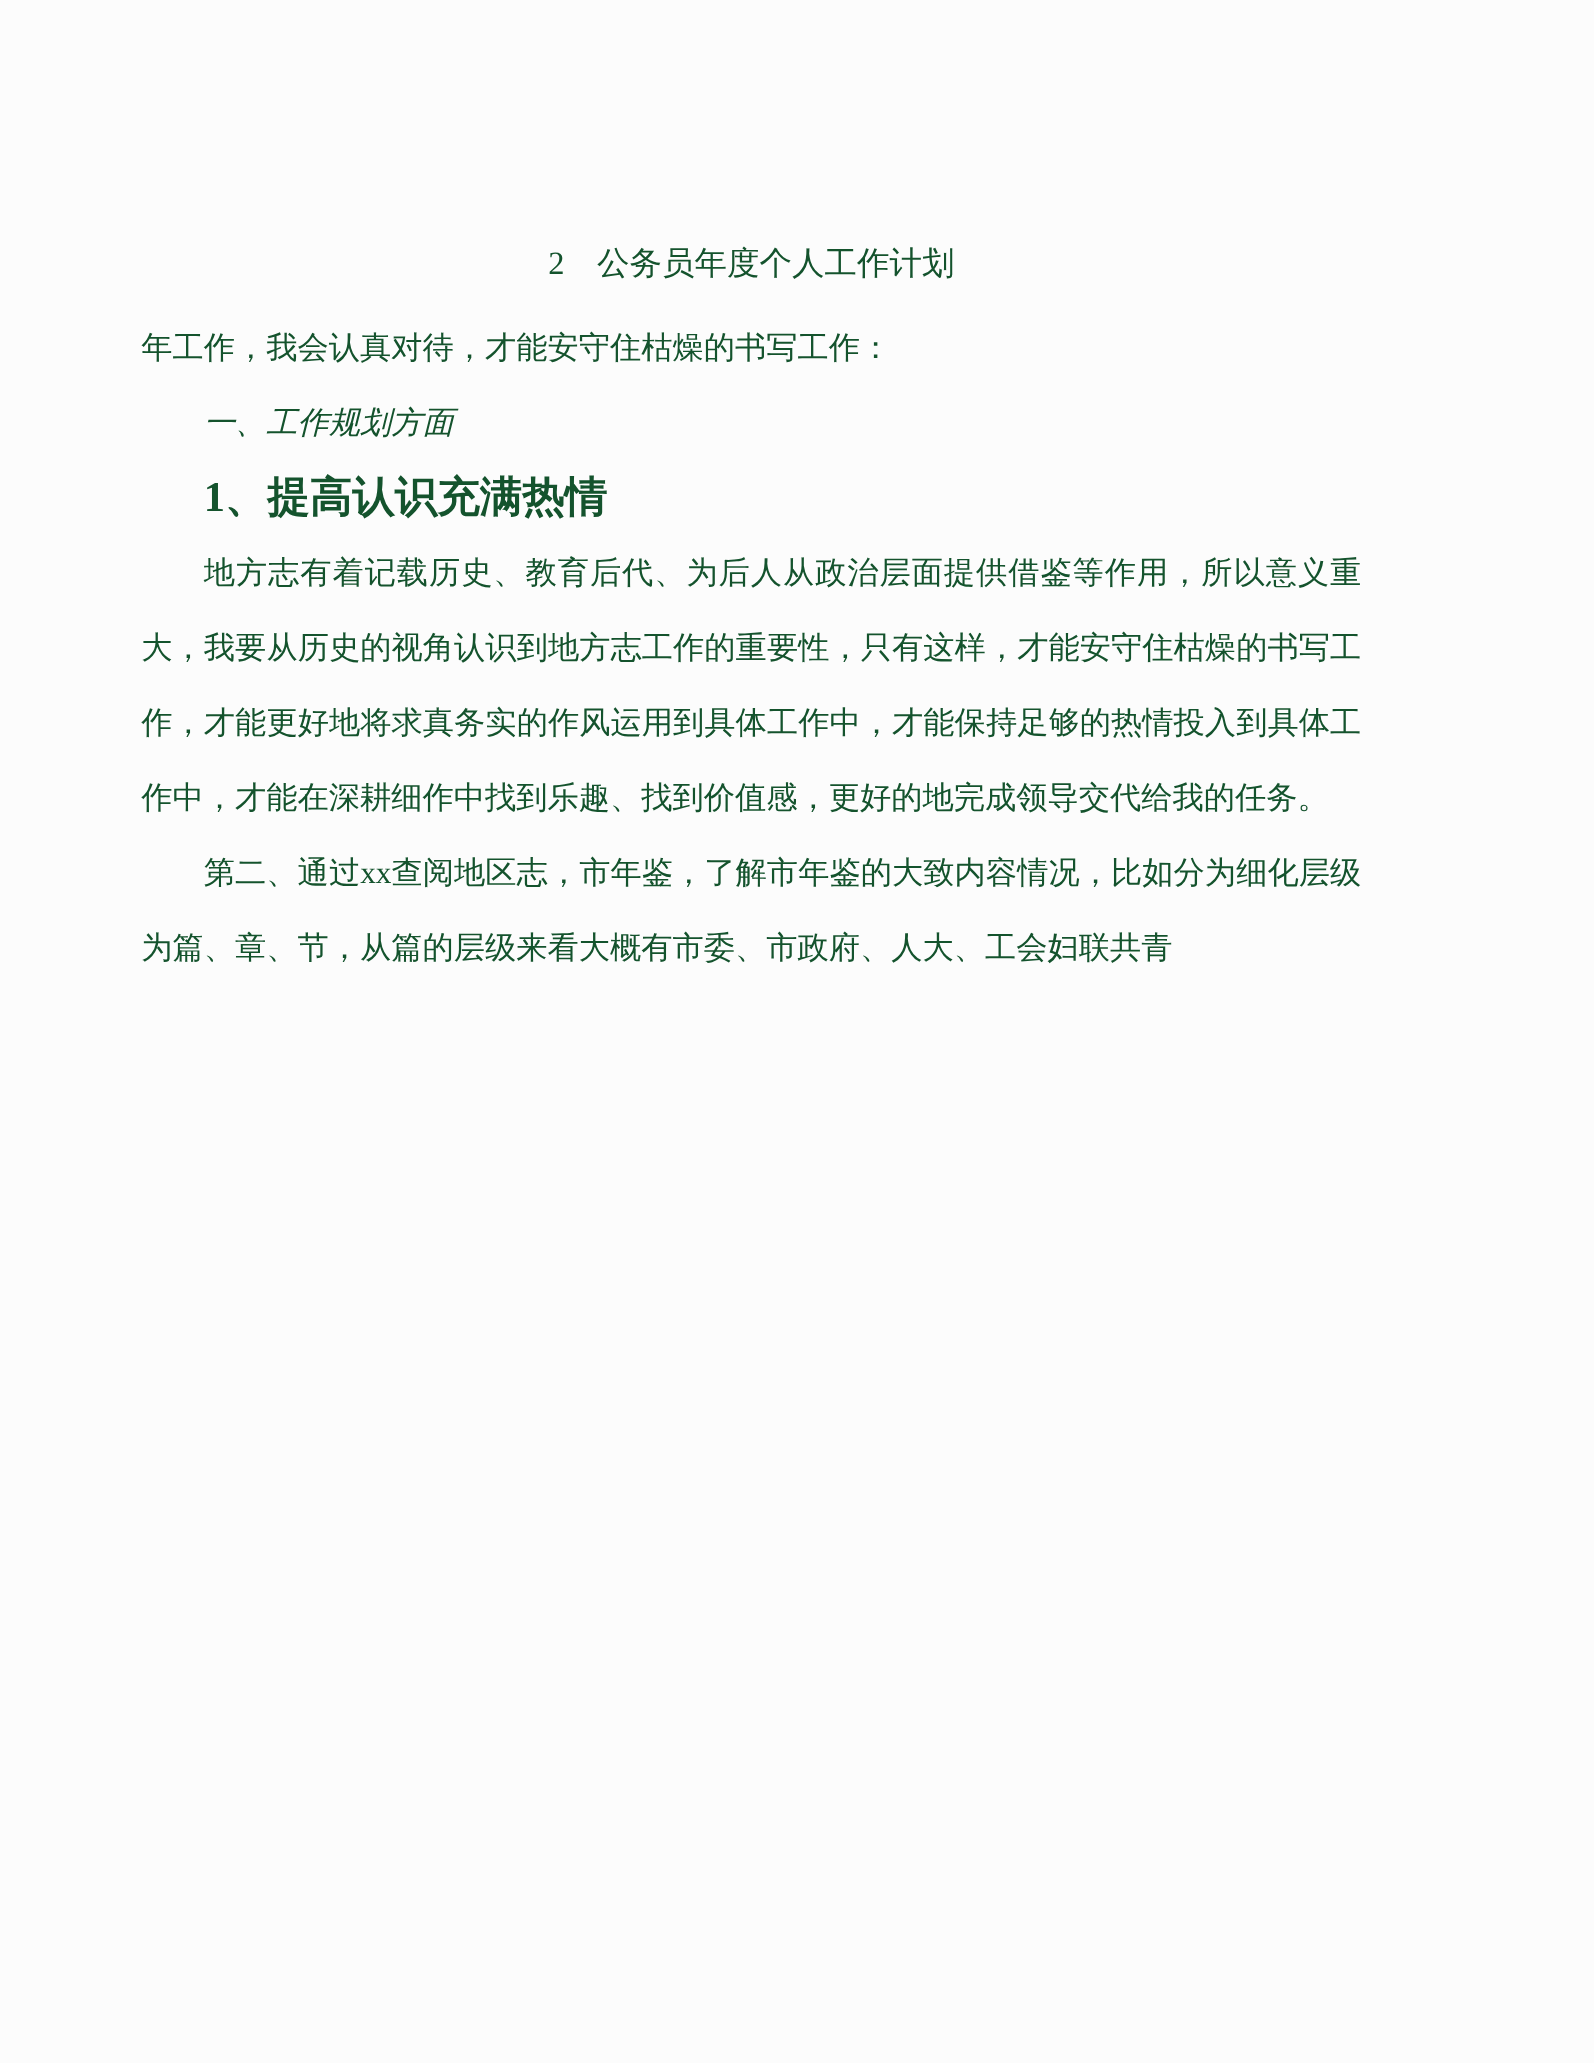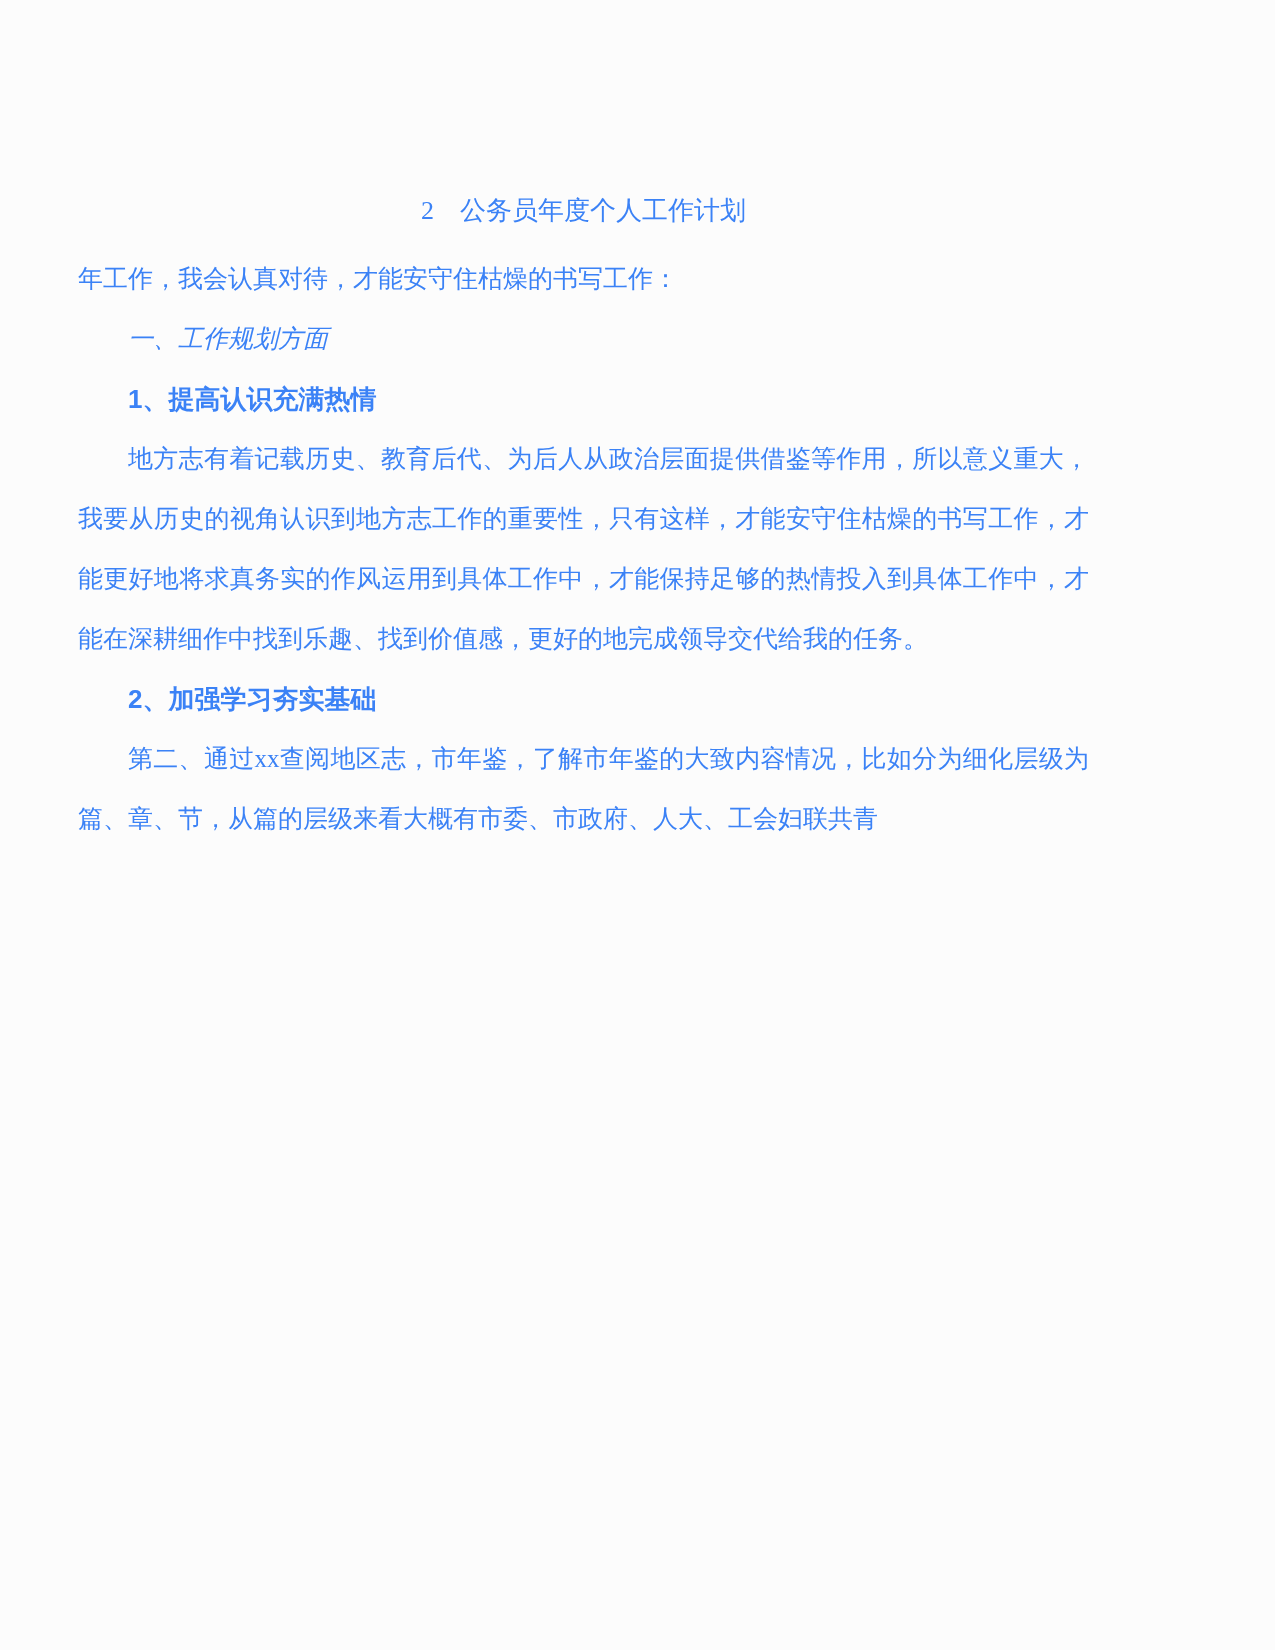--- a/index.html
+++ b/index.html
@@ -10,25 +10,25 @@
   .page {
     position: relative;
     width: 1275px;
     height: 1650px;
     background: #fcfcfc;
     overflow: hidden;
     box-sizing: border-box;
   }
   .content {
     box-sizing: border-box;
-    padding: 181px 186px 0 78px;
+    padding: 181px 186px 0 113px;
     font-family: "Liberation Serif", "DejaVu Serif", serif;
     font-size: 25px;
     line-height: 60px;
-    color: #3b82f6;
+    color: #14532d;
     text-align: justify;
   }
   .doc-title {
     margin: 0 0 8px 0;
     font-size: 26px;
     font-weight: normal;
     text-align: center;
     text-indent: 0;
   }
   .doc-subtitle {
@@ -44,41 +44,40 @@
   .flush {
     text-indent: 0;
   }
   .section-heading {
     text-indent: 50px;
     font-style: italic;
   }
   .bold-heading {
     text-indent: 50px;
     font-weight: bold;
-    font-size: 26px;
-    font-family: Liberation Sans, sans-serif;
+    font-size: 34px;
+    font-family: Liberation Serif, serif;
   }
 </style>
 </head>
 <body>
 
 <div class="page">
   <div class="content">
 
     <h1 class="doc-title">2　公务员年度个人工作计划</h1>
 
 
 
     <p class="para flush">年工作，我会认真对待，才能安守住枯燥的书写工作：</p>
 
     <p class="para section-heading">一、工作规划方面</p>
 
     <h2 class="para bold-heading">1、提高认识充满热情</h2>
 
     <p class="para indent">地方志有着记载历史、教育后代、为后人从政治层面提供借鉴等作用，所以意义重大，我要从历史的视角认识到地方志工作的重要性，只有这样，才能安守住枯燥的书写工作，才能更好地将求真务实的作风运用到具体工作中，才能保持足够的热情投入到具体工作中，才能在深耕细作中找到乐趣、找到价值感，更好的地完成领导交代给我的任务。</p>
 
-    <h2 class="para bold-heading">2、加强学习夯实基础</h2>
 
 
     <p class="para indent">第二、通过xx查阅地区志，市年鉴，了解市年鉴的大致内容情况，比如分为细化层级为篇、章、节，从篇的层级来看大概有市委、市政府、人大、工会妇联共青</p>
 
   </div>
 </div>
 
 </body></html>

